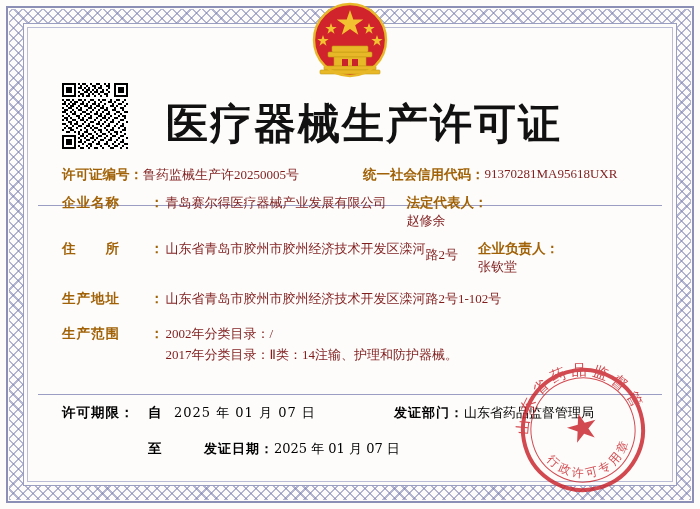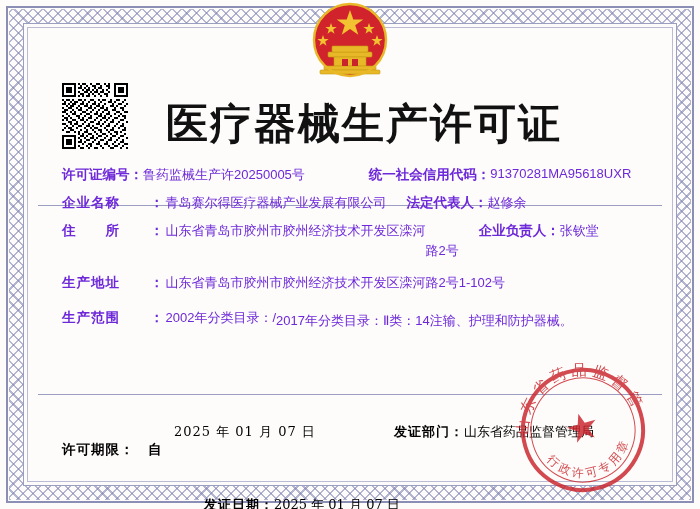--- a/index.html
+++ b/index.html
@@ -133,58 +133,57 @@
   .row {
     display: flex;
     align-items: flex-start;
     margin-bottom: 10px;
   }
   .lbl {
     font-family: Liberation Mono, monospace;
     font-weight: bold;
     font-size: 13.5px;
     white-space: nowrap;
-    color: #6d28d9;
+    color: #a16207;
   }
   .lbl-w1 { width: 88px; letter-spacing: 1px; }
   .val {
-    font-family: Liberation Sans, sans-serif;
+    font-family: Liberation Serif, serif;
     font-size: 13px;
-    color: #6d28d9;
+    color: #7f1d1d;
   }
   .colon { margin: 0 2px 0 0; }
 
   .seg { display: flex; align-items: flex-start; }
-  .seg2 { margin-left: 20px; }
+  .seg2 { margin-left: 20px; flex-direction: column; }
 
   .addr-wrap { display: flex; }
-  .addr-line2 { margin-top: 20px; }
-
-  .scope-lines { display: flex; }
+  .addr-line2 { margin-top: 6px; }
+
+  .scope-lines { display: flex; flex-direction: column; }
   .scope-lines div + div { margin-top: 3px; }
 
   
   .bottom {
     position: absolute;
     left: 62px;
     right: 46px;
     top: 404px;
     font-size: 13px;
   }
   .brow {
     display: flex;
     align-items: center;
     margin-bottom: 18px;
   }
   .blbl {
     font-family: "DejaVu Serif", "Liberation Serif", serif;
     font-weight: bold;
     font-size: 13.5px;
     white-space: nowrap;
-    margin-top: 37px;
   }
   .bterm { width: 86px; letter-spacing: 1px; }
   .bfromto { width: 26px; font-weight: bold; font-family: "DejaVu Serif","Liberation Serif",serif;}
   .datebox {
     font-family: "DejaVu Serif", "Liberation Serif", serif;
     font-size: 13px;
     letter-spacing: 1px;
     width: 190px;
   }
   .dept-lbl {

